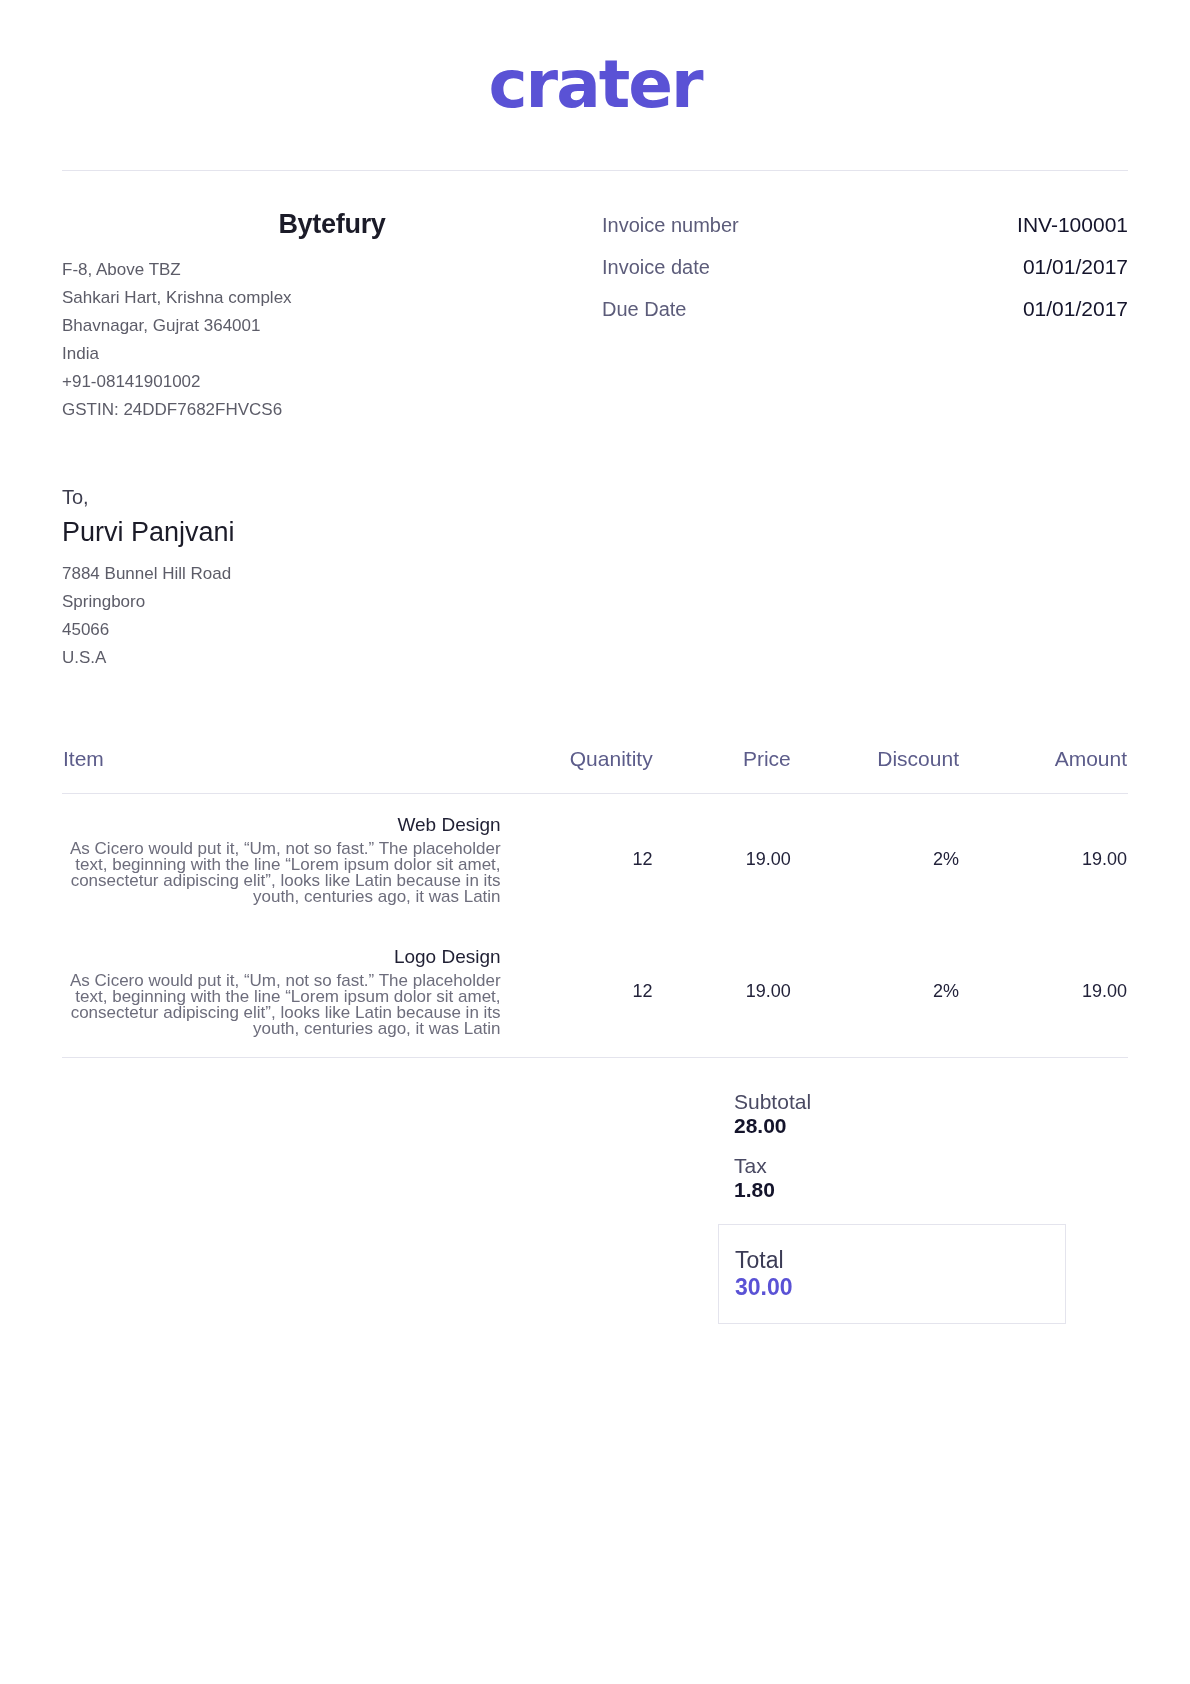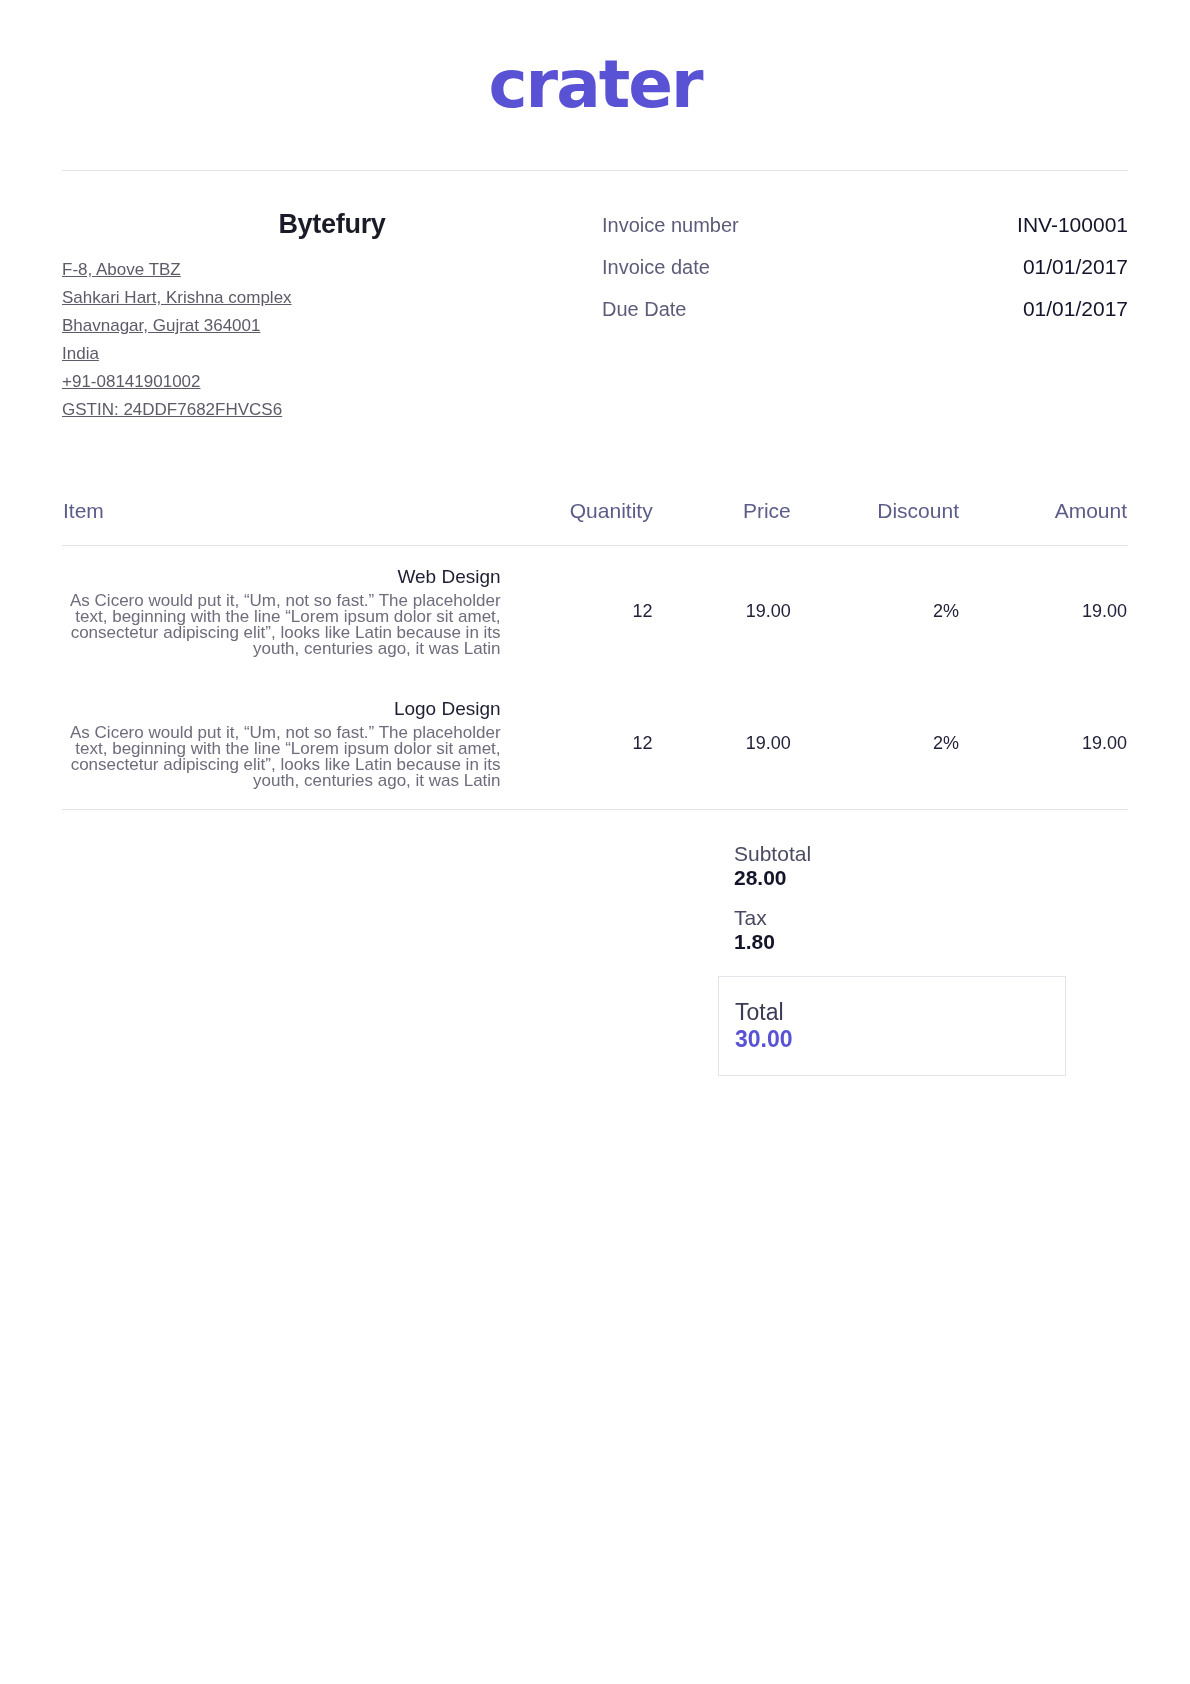--- a/index.html
+++ b/index.html
@@ -58,21 +58,20 @@
     font-weight: bold;
     color: #1b1b28;
     margin: 0 0 16px 0;
     letter-spacing: -0.3px;
     text-align: center;
   }
   .addr-line {
     font-size: 17px;
     line-height: 28px;
     color: #5c5c68;
-    text-decoration: underline;
   }
 
   .meta-col {
     flex: 1;
     padding-top: 4px;
   }
   .meta-row {
     display: flex;
     justify-content: space-between;
     align-items: baseline;
@@ -228,20 +227,28 @@
         <span class="meta-value">01/01/2017</span>
       </div>
       <div class="meta-row">
         <span class="meta-label">Due Date</span>
         <span class="meta-value">01/01/2017</span>
       </div>
     </div>
 
   </div>
 
+  <div class="billto">
+    <div class="billto-to">To,</div>
+    <div class="billto-name">Purvi Panjvani</div>
+    <div class="billto-line">7884 Bunnel Hill Road</div>
+    <div class="billto-line">Springboro</div>
+    <div class="billto-line">45066</div>
+    <div class="billto-line">U.S.A</div>
+  </div>
 
   <table class="items">
     <colgroup>
       <col>
       <col class="c-qty">
       <col class="c-price">
       <col class="c-disc">
       <col class="c-amt">
     </colgroup>
     <thead>

